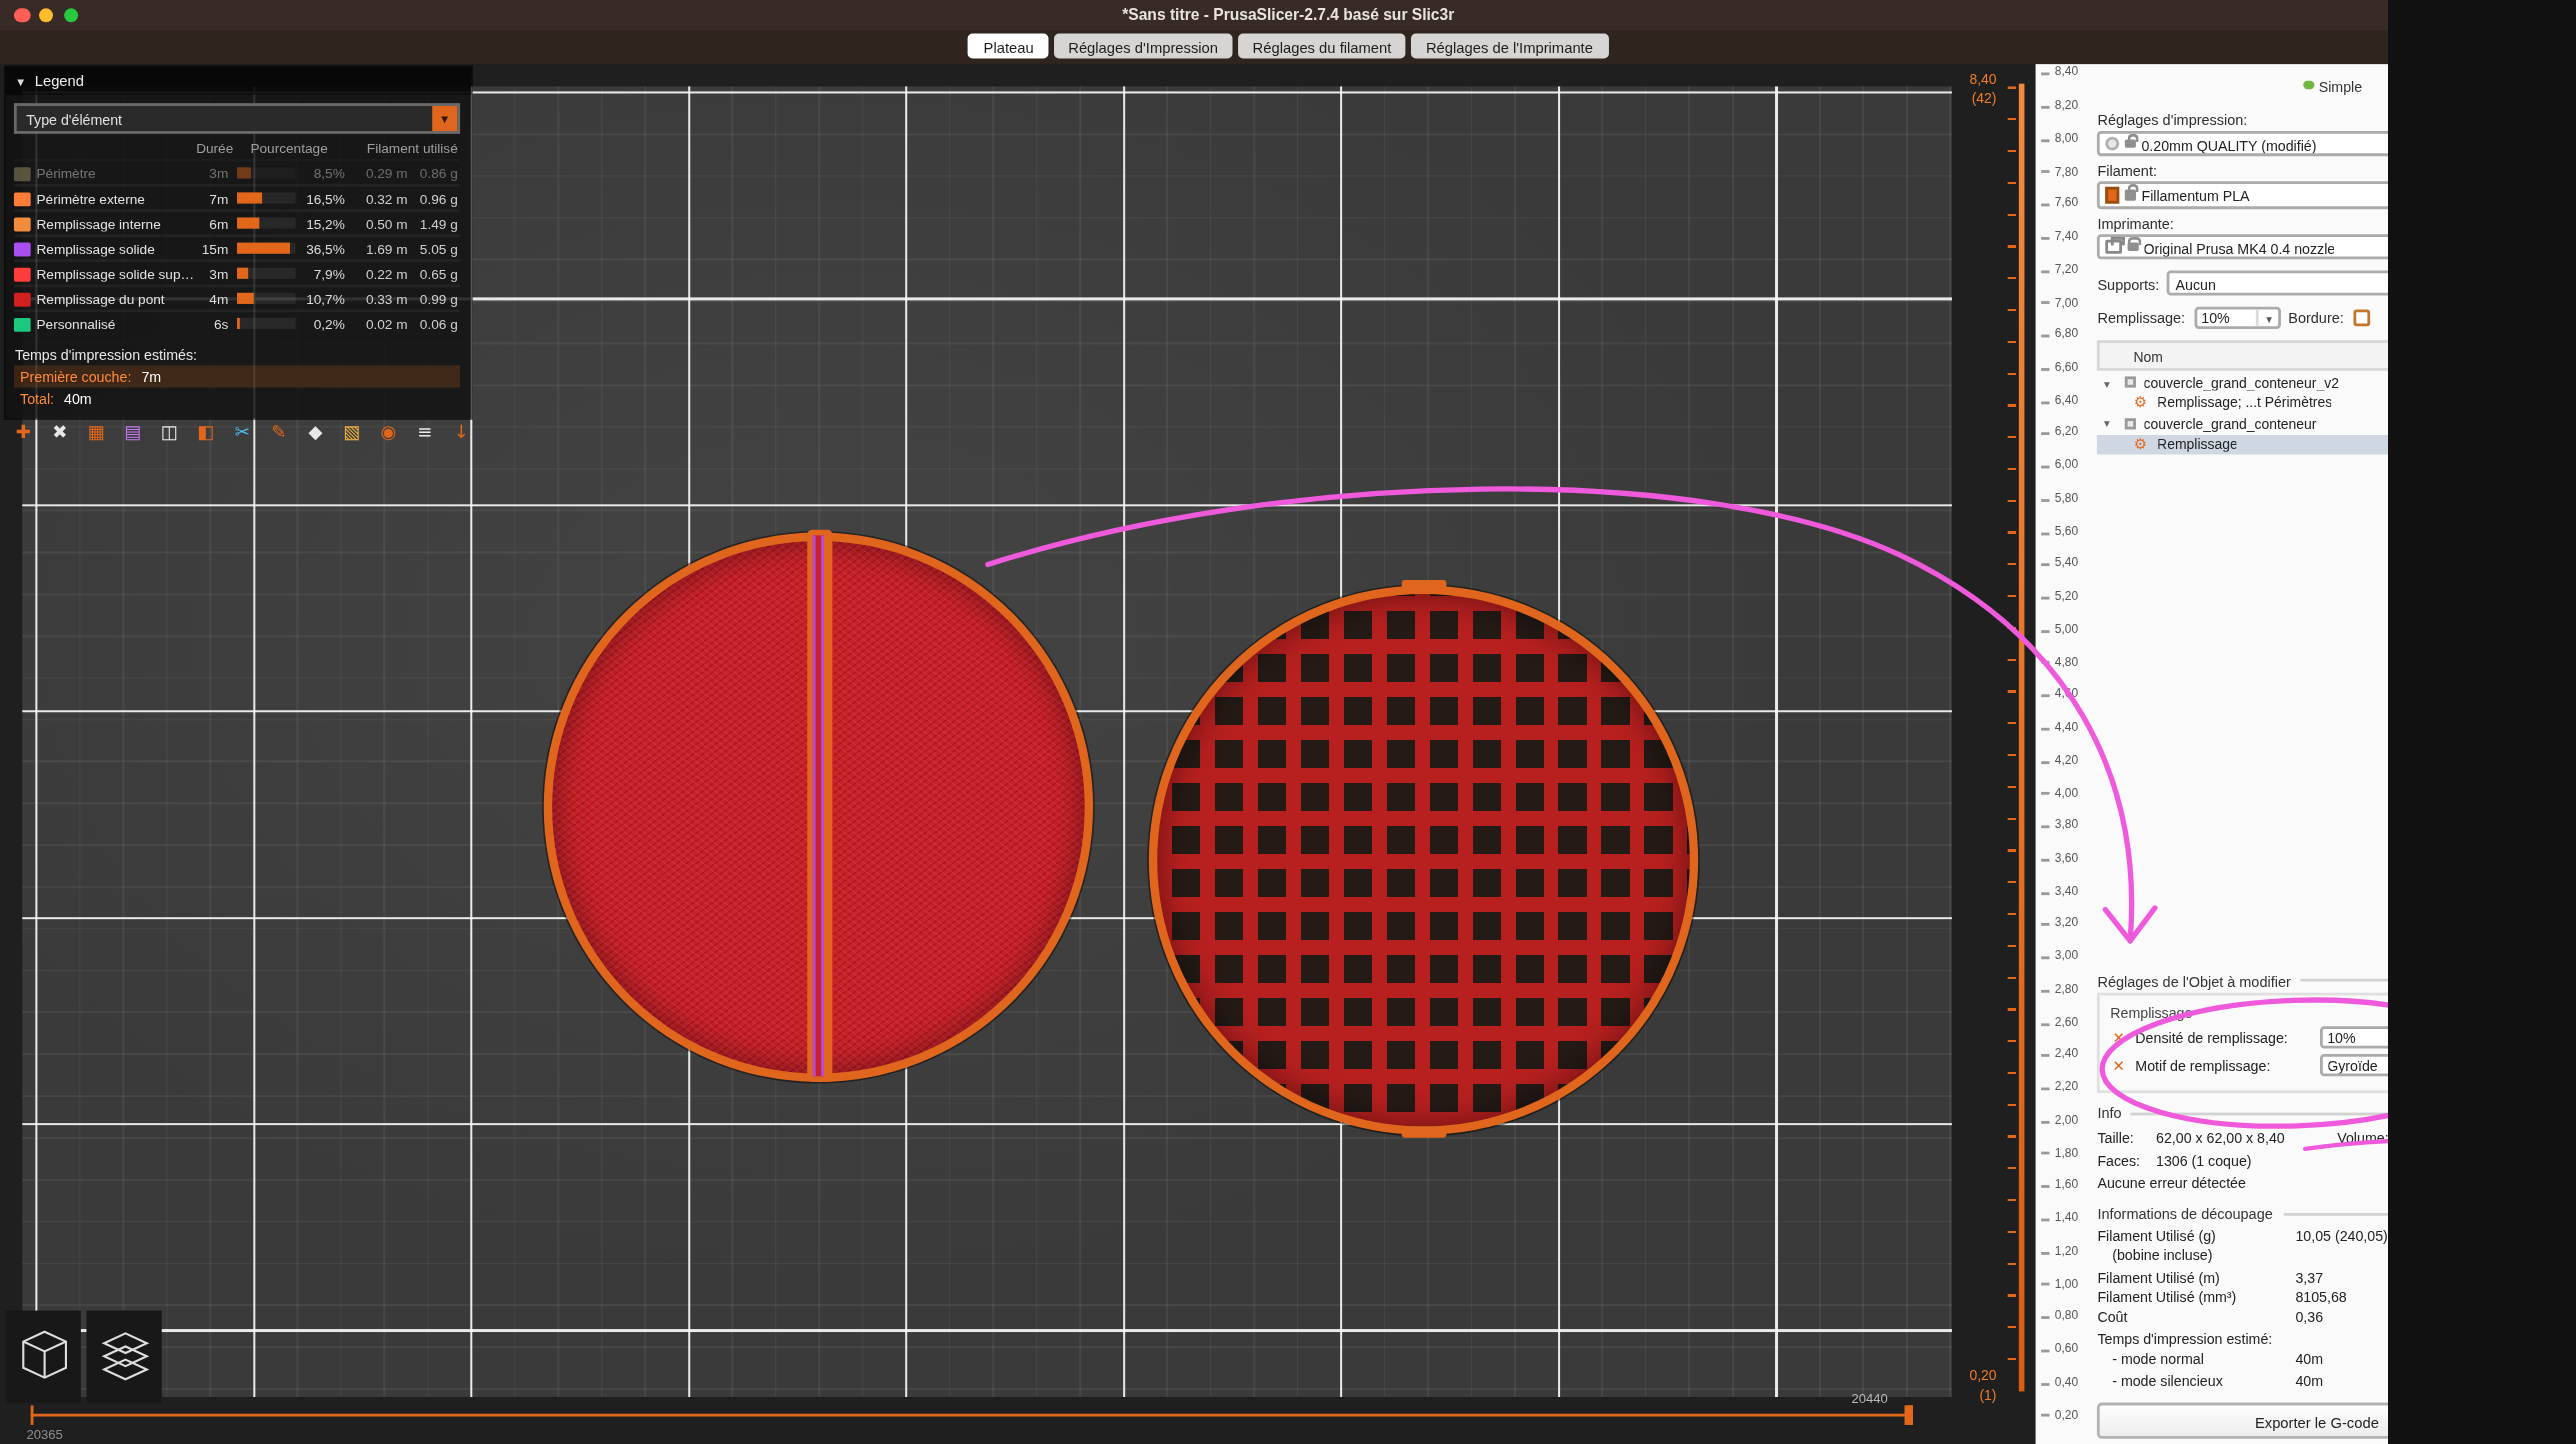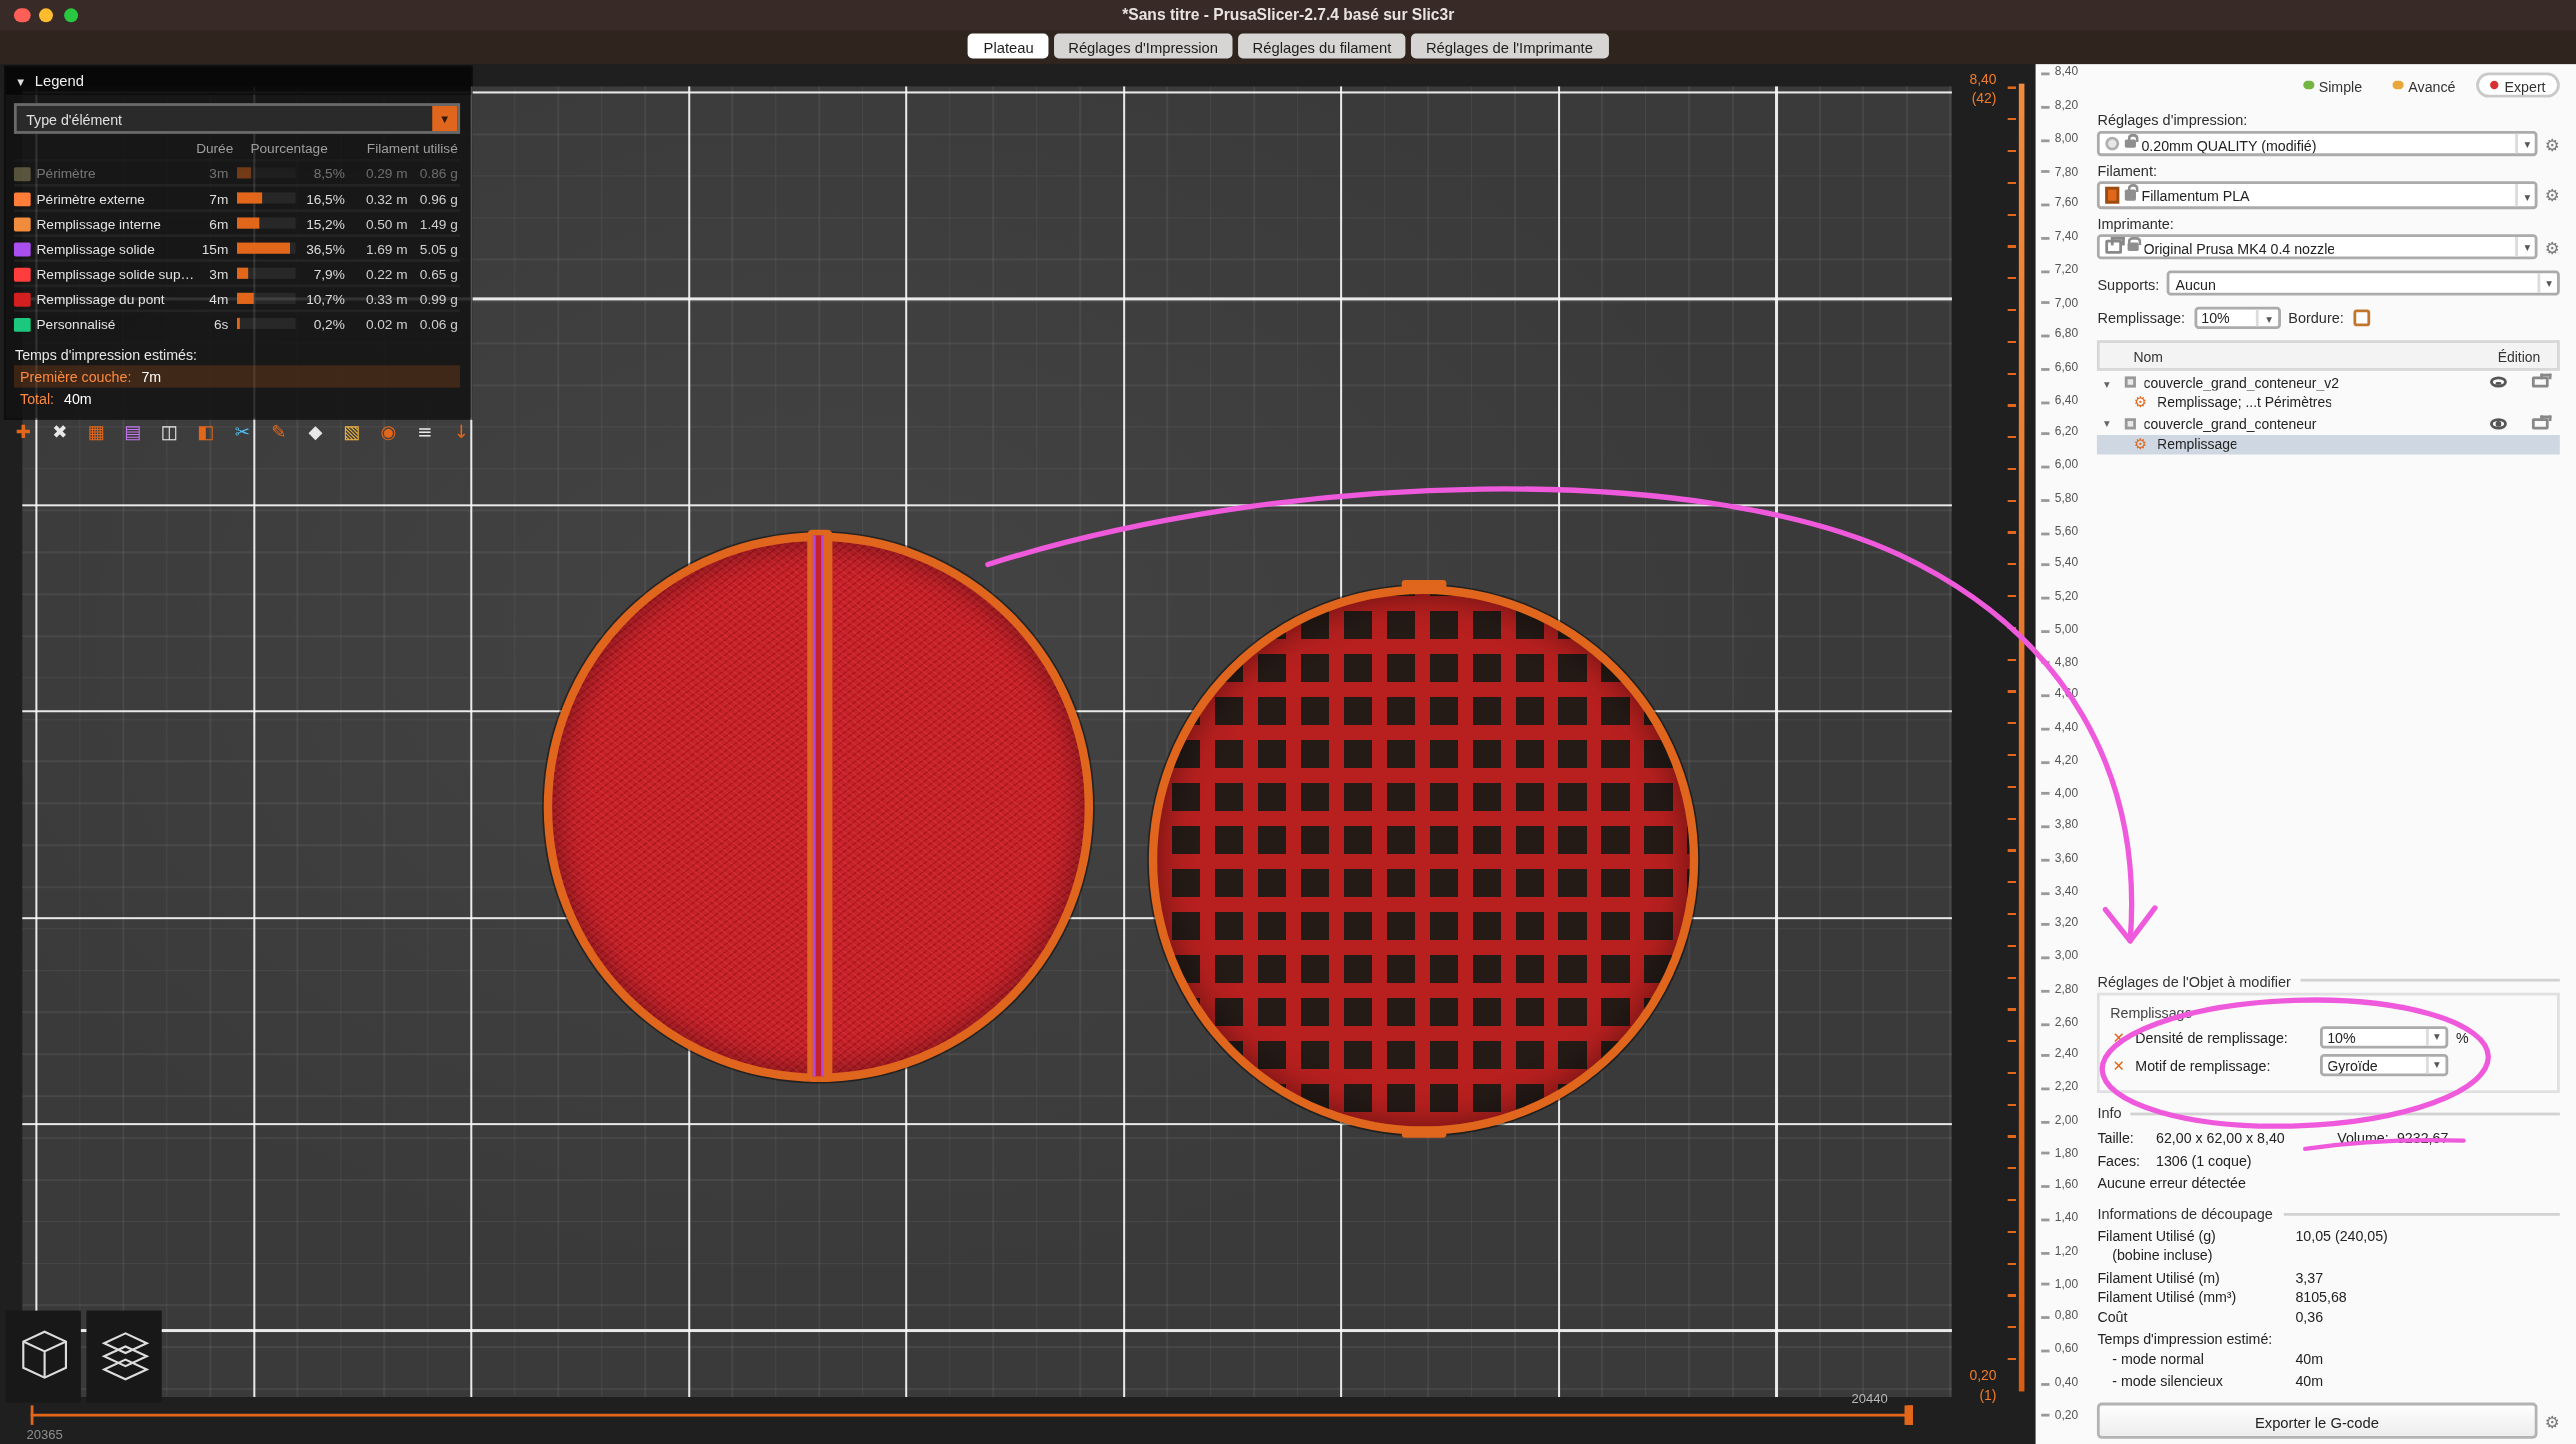--- a/index.html
+++ b/index.html
@@ -1,16 +1,16 @@
 <!DOCTYPE html>
 <html style="font-size:9.5px"><head>
 <meta charset="utf-8">
 <style>
   html,body{margin:0;padding:0;background:#111;}
-  #stage{width:2576px;height:1445px;overflow:hidden;position:relative;}
+  #stage{width:2388px;height:1445px;overflow:hidden;position:relative;}
   .window{width:924px;height:518px;transform:scale(2.78846);transform-origin:0 0;position:relative;
     font-family:"Liberation Sans",sans-serif;background:#262626;cursor:default;}
 
   
   .titlebar{height:10.7px;background:#382a26;display:flex;align-items:center;justify-content:center;position:relative;
     color:#e9e3df;font-size:5.6px;font-weight:bold;}
   .lights{position:absolute;left:5.3px;top:2.7px;display:flex;gap:3.6px;}
   .light{width:5.3px;height:5.3px;border-radius:50%;}
   .l-red{background:#ff5f57}.l-yellow{background:#febc2e}.l-green{background:#28c840}
 

